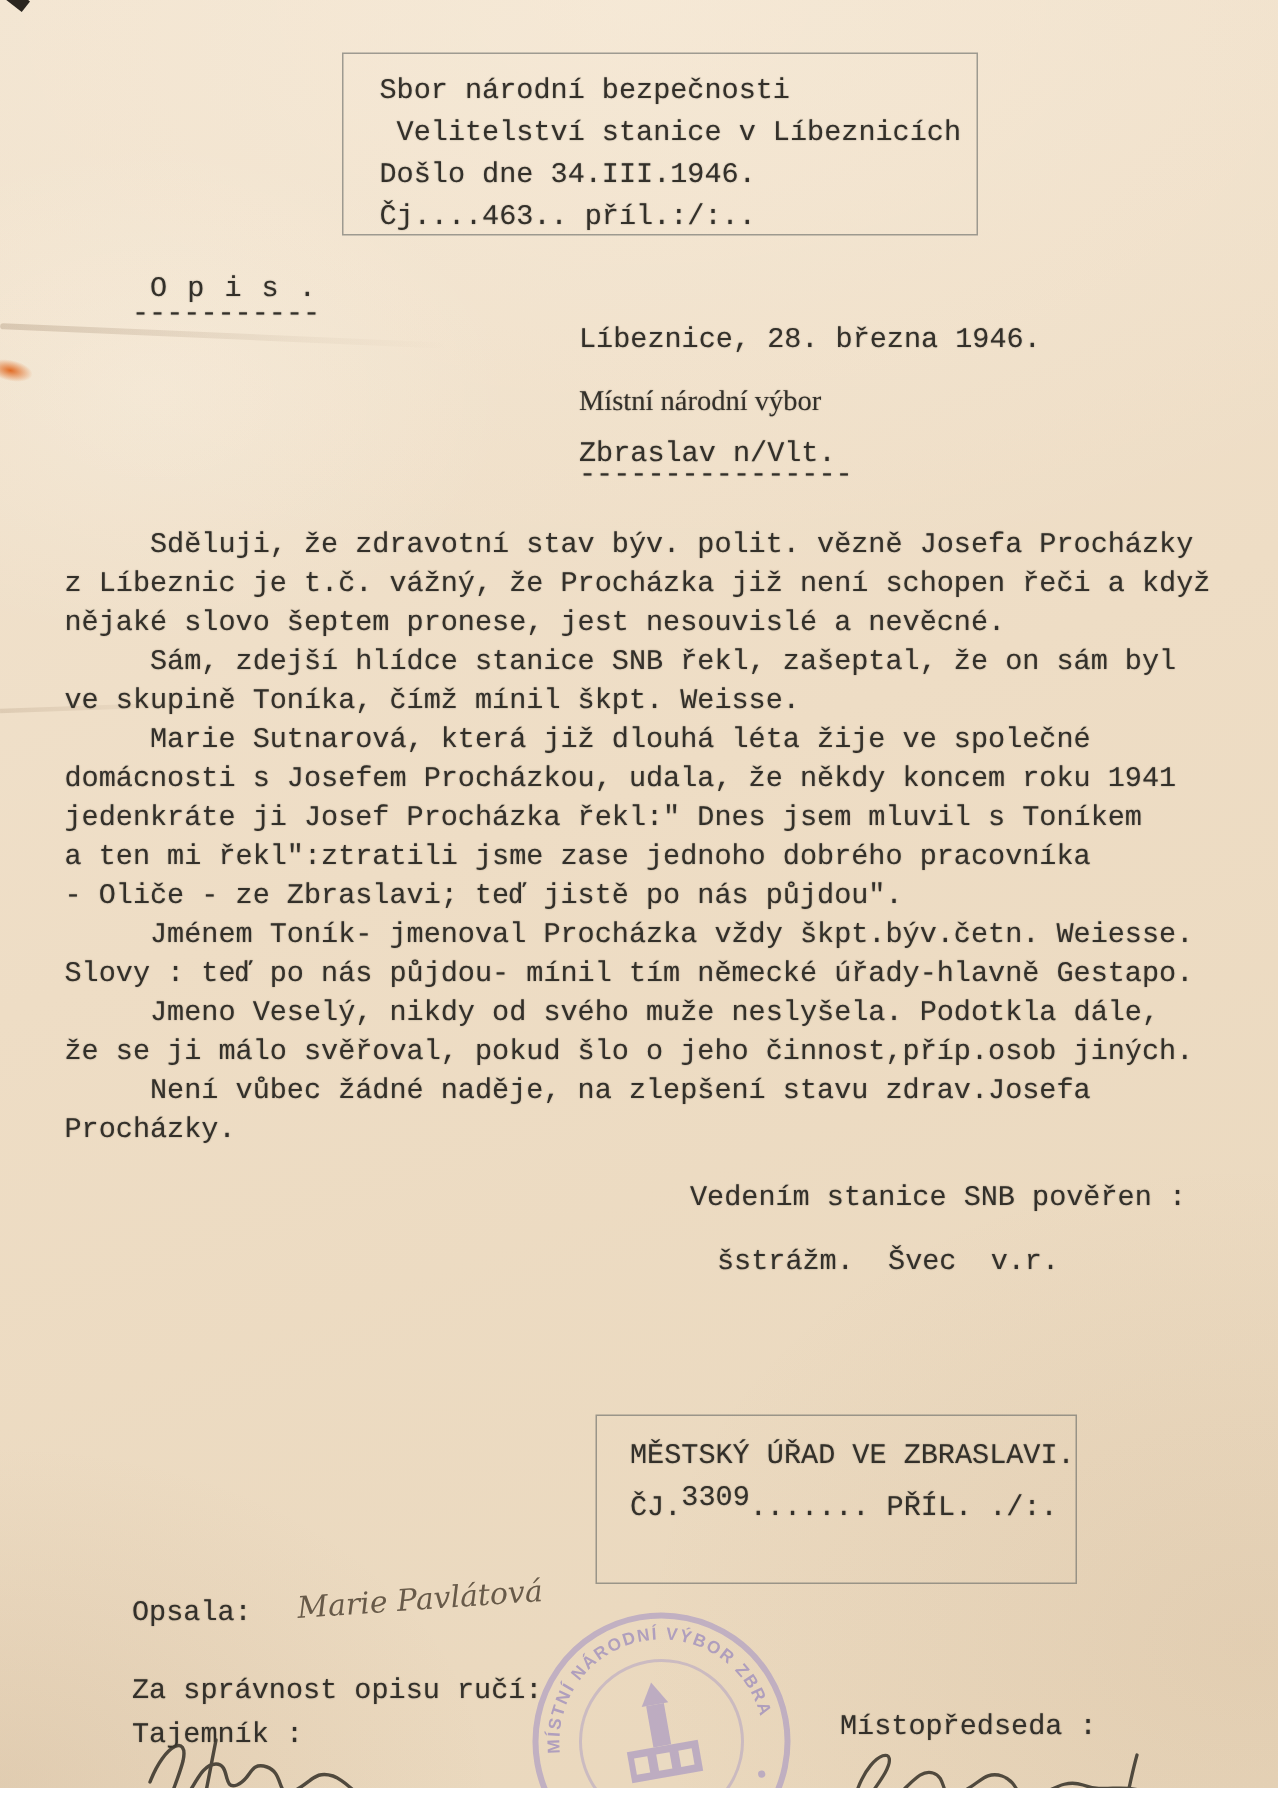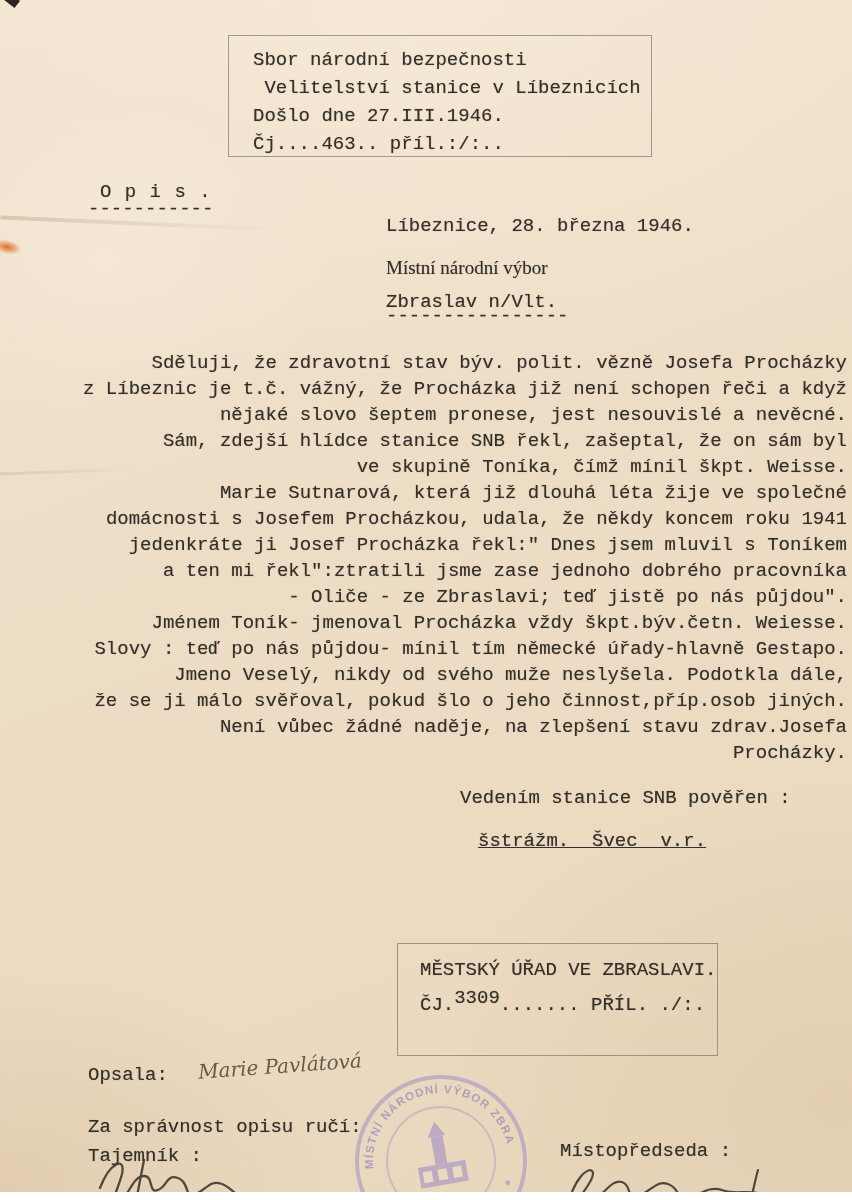--- a/index.html
+++ b/index.html
@@ -22,23 +22,23 @@
   .box1 .line { font-size:19px; line-height:28px; white-space:pre; text-shadow:0 0 1px rgba(45,40,30,0.45); }
   .box2 { left:397px; top:943px; width:321px; height:113px; padding:9px 0 0 22px; }
   .box2 .line { font-size:19px; line-height:35px; white-space:pre; text-shadow:0 0 1px rgba(45,40,30,0.45); }
   .cj-number { position:relative; top:-7px; }
   .opis { left:100px; top:179px; letter-spacing:1px; }
   .opis-underline { left:88px; top:196px; }
   .dateline { left:386px; top:213px; }
   .recipient1 { left:386px; top:255px;font-family:Liberation Serif, serif; }
   .recipient2 { left:386px; top:289px; }
   .recipient-underline { left:386px; top:303px; }
-  .body-text { left:43px; top:350px; width:804px;text-align:right; }
+  .body-text { left:43px; top:350px; width:804px; }
   .signoff1 { left:460px; top:785px; }
-  .signoff2 { left:478px; top:828px;text-decoration:underline; }
+  .signoff2 { left:478px; top:828px; }
   .opsala-label { left:88px; top:1062px; }
   .opsala-sig {
     position:absolute; left:198px; top:1054px;
     font-family:"DejaVu Serif", serif; font-style:italic; font-size:20px;
     color:#5a4d3d; transform:rotate(-4deg); white-space:pre; opacity:0.9;
   }
   .spravnost { left:88px; top:1114px; }
   .tajemnik { left:88px; top:1143px; }
   .mistopredseda { left:560px; top:1138px;font-family:Liberation Mono, monospace; }
   .sig-svg { position:absolute; }
@@ -71,21 +71,21 @@
 <div class="page">
 
   <div class="corner-mark"></div>
   <div class="crease"></div>
   <div class="crease2"></div>
   <div class="orange-mark"></div>
 
   <div class="stamp-box box1">
     <div class="line">Sbor národní bezpečnosti</div>
     <div class="line"> Velitelství stanice v Líbeznicích</div>
-    <div class="line">Došlo dne 27.III.1946.</div>
+    <div class="line">Došlo dne 34.III.1946.</div>
     <div class="line">Čj....463.. příl.:/:..</div>
   </div>
 
   <div class="tw opis">O p i s .</div>
   <div class="tw opis-underline">-----------</div>
 
   <div class="tw dateline">Líbeznice, 28. března 1946.</div>
   <div class="tw recipient1">Místní národní výbor</div>
   <div class="tw recipient2">Zbraslav n/Vlt.</div>
   <div class="tw recipient-underline">----------------</div>

